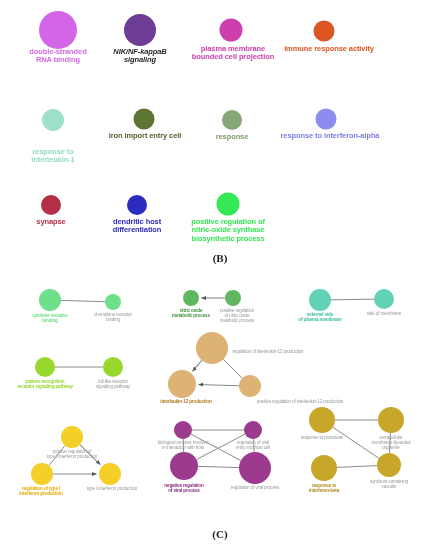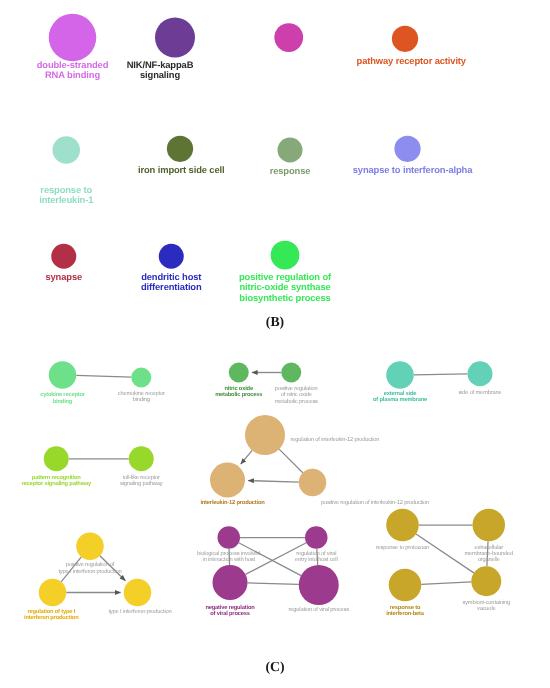--- a/index.html
+++ b/index.html
@@ -42,34 +42,36 @@
 </head>
 <body>
 
 <div class="figure">
 
   <div id="panel-b">
       <div class="node-b" style="left: 58px; top: 30px; width: 38px; height: 38px; background: rgb(212, 100, 232);"></div>
       <div class="lbl-b" style="left: 58px; top: 48px; font-size: 7.5px; color: rgb(213, 106, 230);">double-stranded
 RNA binding</div>
       <div class="node-b" style="left: 140px; top: 30px; width: 32px; height: 32px; background: rgb(109, 61, 150);"></div>
-      <div class="lbl-b" style="left: 128px; top: 48px; font-size: 7.5px; color: rgb(43, 43, 43);">NIK/NF-kappaB
+      <div class="lbl-b" style="left: 140px; top: 48px; font-size: 7.5px; color: rgb(43, 43, 43); font-style: italic;">NIK/NF-kappaB
 signaling</div>
       <div class="node-b" style="left: 231px; top: 30px; width: 23px; height: 23px; background: rgb(204, 63, 172);"></div>
+      <div class="lbl-b" style="left: 233px; top: 45px; font-size: 7.5px; color: rgb(204, 63, 172);">plasma membrane
+bounded cell projection</div>
       <div class="node-b" style="left: 324px; top: 31px; width: 21px; height: 21px; background: rgb(221, 85, 34);"></div>
-      <div class="lbl-b" style="left: 329px; top: 45px; font-size: 7.5px; color: rgb(221, 85, 34);">pathway receptor activity</div>
+      <div class="lbl-b" style="left: 329px; top: 45px; font-size: 7.5px; color: rgb(221, 85, 34);">immune response activity</div>
       <div class="node-b" style="left: 53px; top: 120px; width: 22px; height: 22px; background: rgb(159, 224, 204);"></div>
       <div class="lbl-b" style="left: 53px; top: 136px; font-size: 7.5px; color: rgb(143, 220, 196); margin-top: 12px;">response to
 interleukin-1</div>
       <div class="node-b" style="left: 144px; top: 119px; width: 21px; height: 21px; background: rgb(93, 116, 52);"></div>
-      <div class="lbl-b" style="left: 145px; top: 132px; font-size: 7.5px; color: rgb(79, 99, 43);">iron import side cell</div>
+      <div class="lbl-b" style="left: 145px; top: 132px; font-size: 7.5px; color: rgb(79, 99, 43);">iron import entry cell</div>
       <div class="node-b" style="left: 232px; top: 120px; width: 20px; height: 20px; background: rgb(135, 168, 120);"></div>
       <div class="lbl-b" style="left: 232px; top: 133px; font-size: 7.5px; color: rgb(125, 156, 110);">response</div>
       <div class="node-b" style="left: 326px; top: 119px; width: 21px; height: 21px; background: rgb(141, 141, 239);"></div>
-      <div class="lbl-b" style="left: 330px; top: 132px; font-size: 7.5px; color: rgb(125, 125, 230);">synapse to interferon-alpha</div>
+      <div class="lbl-b" style="left: 330px; top: 132px; font-size: 7.5px; color: rgb(125, 125, 230);">response to interferon-alpha</div>
       <div class="node-b" style="left: 51px; top: 205px; width: 20px; height: 20px; background: rgb(179, 47, 71);"></div>
       <div class="lbl-b" style="left: 51px; top: 218px; font-size: 7.5px; color: rgb(179, 47, 71);">synapse</div>
       <div class="node-b" style="left: 137px; top: 205px; width: 20px; height: 20px; background: rgb(43, 43, 191);"></div>
       <div class="lbl-b" style="left: 137px; top: 218px; font-size: 7.5px; color: rgb(43, 43, 191);">dendritic host
 differentiation</div>
       <div class="node-b" style="left: 228px; top: 204px; width: 23px; height: 23px; background: rgb(53, 232, 85);"></div>
       <div class="lbl-b" style="left: 228px; top: 218px; font-size: 7.5px; color: rgb(53, 232, 85);">positive regulation of
 nitric-oxide synthase
 biosynthetic process</div>
     </div>

